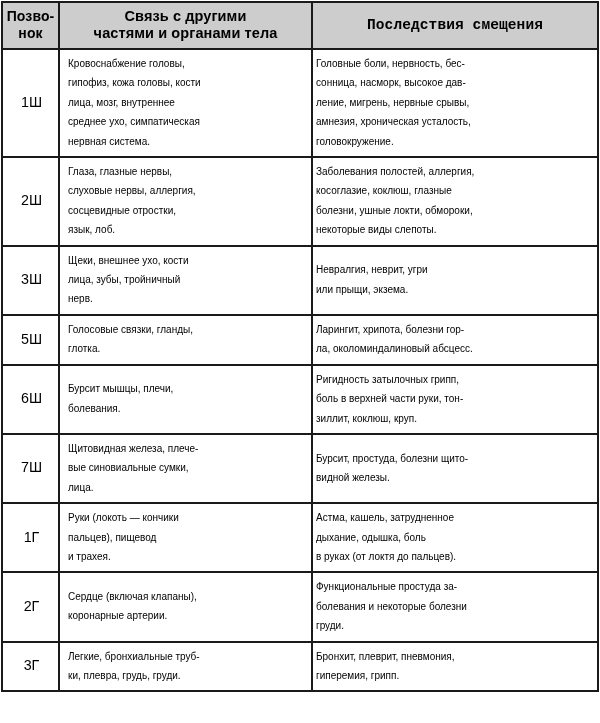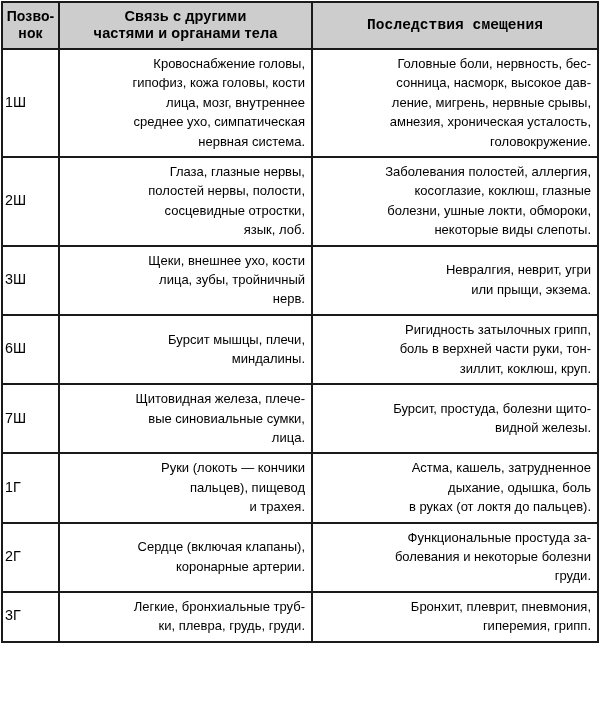--- a/index.html
+++ b/index.html
@@ -50,39 +50,39 @@
 
   thead th.th-vert {
     font-size: 14px;
     padding-left: 2px;
     padding-right: 2px;
   }
 
   tbody td {
     border-right: 2px solid #1a1a1a;
     border-bottom: 2px solid #1a1a1a;
-    font-size: 13px;
+    font-size: 10px;
     line-height: 19.4px;
     vertical-align: middle;
     padding: 4px 6px 5px 8px;
-    text-align: right;
+    text-align: left;
   }
   tbody td:last-child { border-right: none; }
   tbody tr:last-child td { border-bottom: none; }
 
   tbody td.cell-vert {
-    text-align: left;
+    text-align: center;
     padding-left: 2px;
     padding-right: 0;
     font-size: 14.3px;
     white-space: nowrap;
   }
 
   tbody td.cell-cons {
-    padding-left: 9px;
+    padding-left: 3px;
   }
 
   .line { display: block; white-space: pre; }
 </style>
 </head>
 <body>
 
 <div class="table-wrap">
   <table class="vertebra-table">
     <colgroup>
@@ -118,21 +118,21 @@
             <span class="line">сонница, насморк, высокое дав-</span>
             <span class="line">ление, мигрень, нервные срывы,</span>
             <span class="line">амнезия, хроническая усталость,</span>
             <span class="line">головокружение.</span>
           </td>
         </tr>
         <tr>
           <td class="cell-vert">2Ш</td>
           <td class="cell-link">
             <span class="line">Глаза, глазные нервы,</span>
-            <span class="line">полостей нервы, полости,</span>
+            <span class="line">слуховые нервы, аллергия,</span>
             <span class="line">сосцевидные отростки,</span>
             <span class="line">язык, лоб.</span>
           </td>
           <td class="cell-cons">
             <span class="line">Заболевания полостей, аллергия,</span>
             <span class="line">косоглазие, коклюш, глазные</span>
             <span class="line">болезни, ушные локти, обмороки,</span>
             <span class="line">некоторые виды слепоты.</span>
           </td>
         </tr>
@@ -142,24 +142,35 @@
             <span class="line">Щеки, внешнее ухо, кости</span>
             <span class="line">лица, зубы, тройничный</span>
             <span class="line">нерв.</span>
           </td>
           <td class="cell-cons">
             <span class="line">Невралгия, неврит, угри</span>
             <span class="line">или прыщи, экзема.</span>
           </td>
         </tr>
         <tr>
+          <td class="cell-vert">5Ш</td>
+          <td class="cell-link">
+            <span class="line">Голосовые связки, гланды,</span>
+            <span class="line">глотка.</span>
+          </td>
+          <td class="cell-cons">
+            <span class="line">Ларингит, хрипота, болезни гор-</span>
+            <span class="line">ла, околоминдалиновый абсцесс.</span>
+          </td>
+        </tr>
+        <tr>
           <td class="cell-vert">6Ш</td>
           <td class="cell-link">
             <span class="line">Бурсит мышцы, плечи,</span>
-            <span class="line">миндалины.</span>
+            <span class="line">болевания.</span>
           </td>
           <td class="cell-cons">
             <span class="line">Ригидность затылочных грипп,</span>
             <span class="line">боль в верхней части руки, тон-</span>
             <span class="line">зиллит, коклюш, круп.</span>
           </td>
         </tr>
         <tr>
           <td class="cell-vert">7Ш</td>
           <td class="cell-link">

